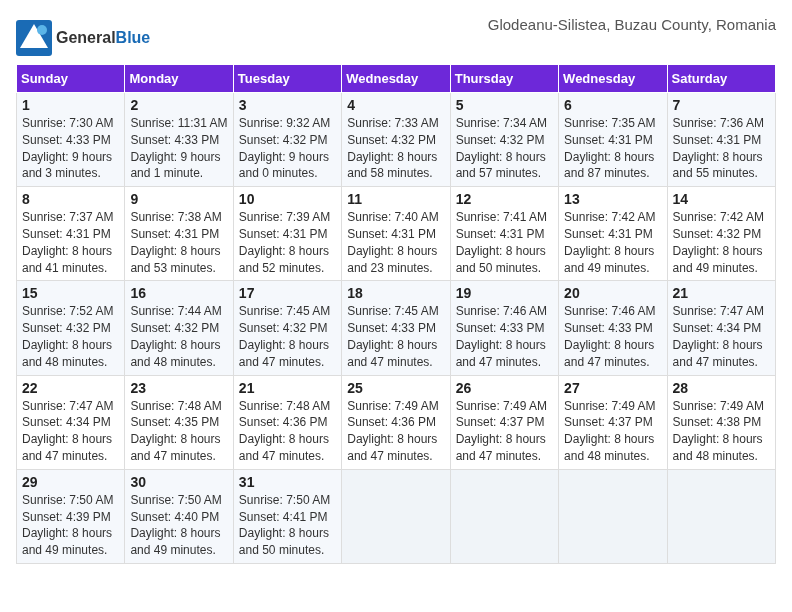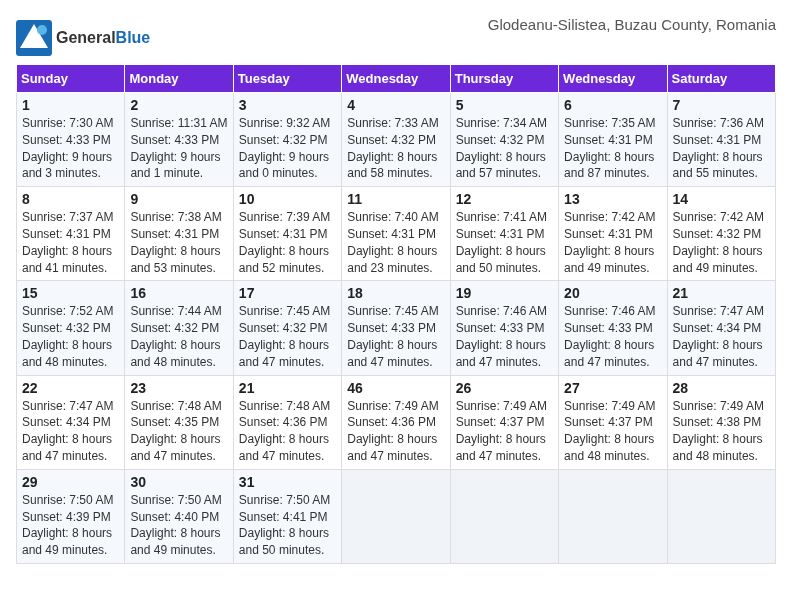--- a/index.html
+++ b/index.html
@@ -214,21 +214,21 @@
         </td>
         <td>
           <span class="day-number">23</span>
           <div class="day-info"><span>Sunrise: 7:48 AM</span><br><span>Sunset: 4:35 PM</span><br><span>Daylight: 8 hours</span><br><span>and 47 minutes.</span></div>
         </td>
         <td>
           <span class="day-number">21</span>
           <div class="day-info"><span>Sunrise: 7:48 AM</span><br><span>Sunset: 4:36 PM</span><br><span>Daylight: 8 hours</span><br><span>and 47 minutes.</span></div>
         </td>
         <td>
-          <span class="day-number">46</span>
+          <span class="day-number">25</span>
           <div class="day-info"><span>Sunrise: 7:49 AM</span><br><span>Sunset: 4:36 PM</span><br><span>Daylight: 8 hours</span><br><span>and 47 minutes.</span></div>
         </td>
         <td>
           <span class="day-number">26</span>
           <div class="day-info"><span>Sunrise: 7:49 AM</span><br><span>Sunset: 4:37 PM</span><br><span>Daylight: 8 hours</span><br><span>and 47 minutes.</span></div>
         </td>
         <td>
           <span class="day-number">27</span>
           <div class="day-info"><span>Sunrise: 7:49 AM</span><br><span>Sunset: 4:37 PM</span><br><span>Daylight: 8 hours</span><br><span>and 48 minutes.</span></div>
         </td>

